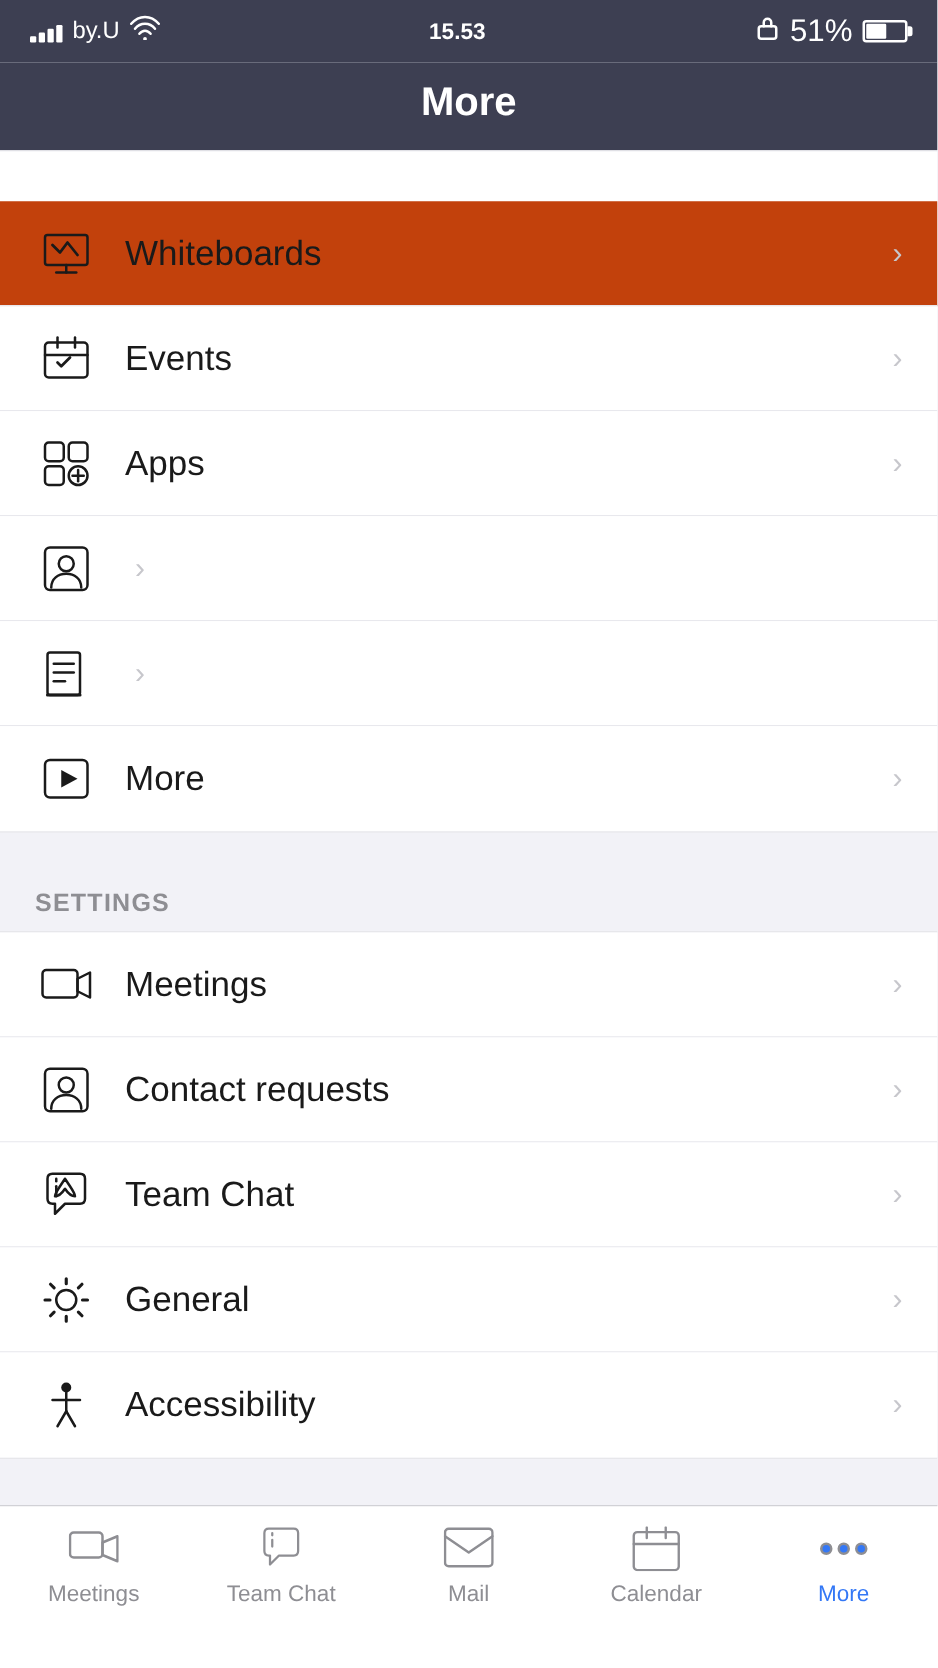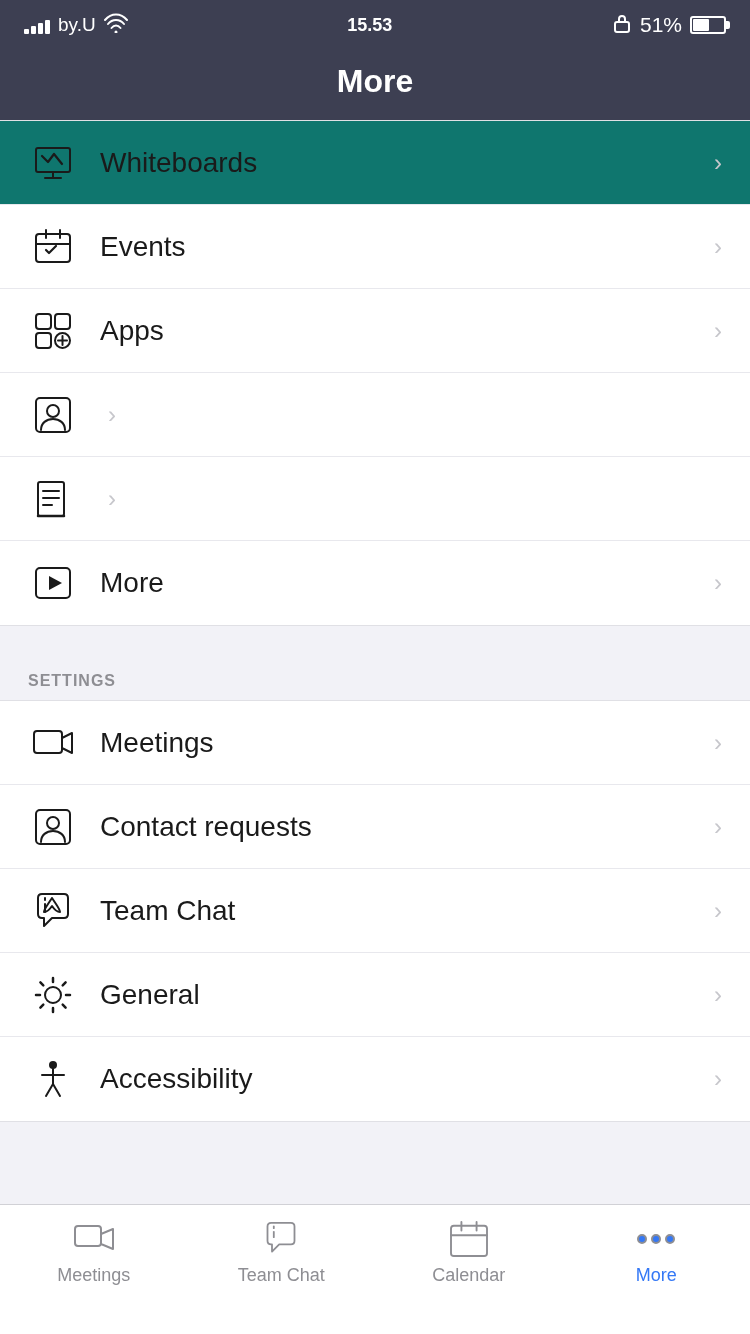--- a/index.html
+++ b/index.html
@@ -42,21 +42,21 @@
     .bar4 { height: 14px; }
     .carrier { font-size: 19px; font-weight: 500; }
     .wifi-icon { font-size: 20px; }
     .status-center { font-size: 18px; font-weight: 600; }
     .status-right {
       display: flex;
       align-items: center;
       gap: 8px;
       font-size: 20px;
     }
-    .battery-pct { font-size: 21px; }
+    .battery-pct { font-size: 25px; }
     .battery-icon {
       width: 36px;
       height: 18px;
       border: 2px solid white;
       border-radius: 3px;
       position: relative;
       display: flex;
       align-items: center;
     }
     .battery-icon::after {
@@ -98,21 +98,21 @@
       background: #f2f2f7;
       padding-bottom: 140px;
     }
 
     
     .section-group {
       margin-bottom: 28px;
     }
     .section-label {
       color: #8e8e93;
-      font-size: 16px;
+      font-size: 20px;
       font-weight: 600;
       letter-spacing: 1px;
       padding: 18px 28px 10px 28px;
       text-transform: uppercase;
     }
     .list-container {
       background: white;
       border-top: 1px solid #e0e0e5;
       border-bottom: 1px solid #e0e0e5;
     }
@@ -203,22 +203,23 @@
     .nav-label {
       font-size: 18px;
       color: #8e8e93;
     }
     .nav-label.active {
       color: #3478f6;
     }
 
     
     .partial-top {
-      background: #0f766e;
+      background: #c2410c;
       border-bottom: 1px solid #e8e8ed;
+      margin-top: 40px;
     }
   </style>
 </head>
 <body>
 
 <div class="status-bar">
   <div class="status-left">
     <div class="signal-bars">
       <div class="bar bar1"></div>
       <div class="bar bar2"></div>
@@ -424,20 +425,29 @@
     <div class="nav-icon">
       <svg viewBox="0 0 40 40">
         <path d="M5 6 Q5 2 9 2 H31 Q35 2 35 6 V22 Q35 26 31 26 H18 L10 34 V26 H9 Q5 26 5 22 Z" stroke="#8e8e93" stroke-width="2" fill="none"></path>
         <line x1="12" y1="12" x2="12" y2="18" stroke="#8e8e93" stroke-width="2"></line>
         <path d="M12 6 L12 8" stroke="#8e8e93" stroke-width="2"></path>
       </svg>
     </div>
     <span class="nav-label">Team Chat</span>
   </div>
 
+  <div class="nav-item">
+    <div class="nav-icon">
+      <svg viewBox="0 0 40 34">
+        <rect x="1" y="1" width="38" height="30" rx="3" stroke="#8e8e93" stroke-width="2" fill="none"></rect>
+        <path d="M1 7 L20 20 L39 7" stroke="#8e8e93" stroke-width="2" fill="none"></path>
+      </svg>
+    </div>
+    <span class="nav-label">Mail</span>
+  </div>
 
   <div class="nav-item">
     <div class="nav-icon">
       <svg viewBox="0 0 40 38">
         <rect x="1" y="5" width="38" height="32" rx="3" stroke="#8e8e93" stroke-width="2" fill="none"></rect>
         <line x1="1" y1="15" x2="39" y2="15" stroke="#8e8e93" stroke-width="2"></line>
         <line x1="12" y1="1" x2="12" y2="10" stroke="#8e8e93" stroke-width="2"></line>
         <line x1="28" y1="1" x2="28" y2="10" stroke="#8e8e93" stroke-width="2"></line>
       </svg>
     </div>

